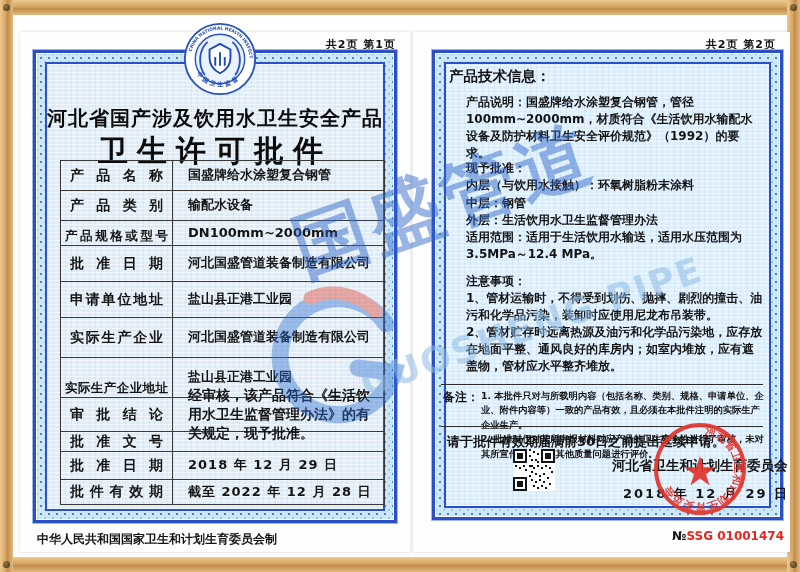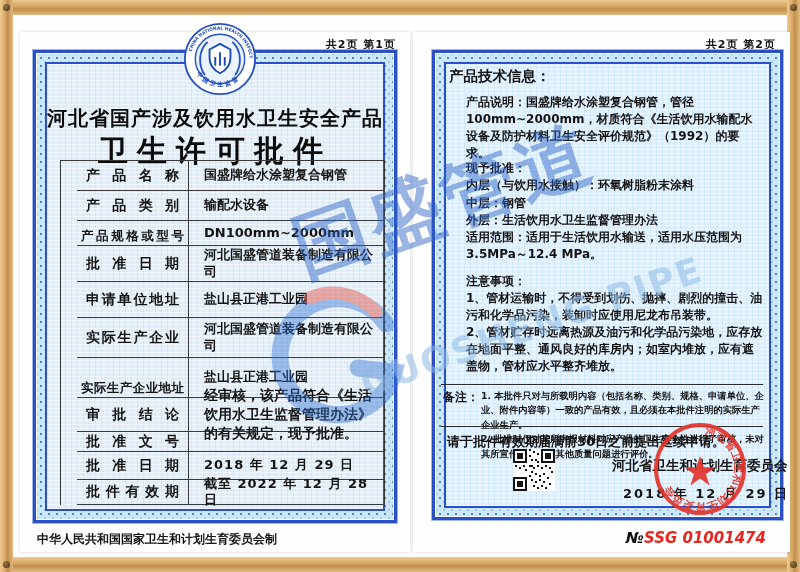--- a/index.html
+++ b/index.html
@@ -37,21 +37,21 @@
     background-color:#e1effb;
     background-image:repeating-linear-gradient(0deg,rgba(255,255,255,.55) 0 1px,rgba(0,0,0,0) 1px 4px),
                      repeating-linear-gradient(90deg,rgba(185,218,244,.45) 0 1px,rgba(0,0,0,0) 1px 6px);}
   
   .emblem{position:absolute;left:162px;top:-11px;width:76px;height:76px;z-index:4;}
   .t1{position:absolute;top:73px;left:0;width:100%;text-align:center;
       font-size:20px;font-weight:bold;letter-spacing:1px;color:#0c0c0c;}
   .t2{position:absolute;top:99px;left:0;width:100%;text-align:center;
       font-size:30px;font-weight:bold;letter-spacing:9px;color:#0c0c0c;}
   .ltable{position:absolute;left:40px;top:128px;width:325px;box-sizing:border-box;
-      border:1px solid #3a3a3a;border-bottom:none;padding-left:16px;}
+      border:1px solid #3a3a3a;border-bottom:none;}
   .trow{display:flex;border-bottom:1px solid #3a3a3a;box-sizing:border-box;}
   .trow:nth-child(1){height:30px}.trow:nth-child(2){height:30px}
   .trow:nth-child(3){height:25px}.trow:nth-child(4){height:36px}
   .trow:nth-child(5){height:36px}.trow:nth-child(6){height:40px}
   .trow:nth-child(7){height:40px}.trow:nth-child(8){height:34px}
   .trow:nth-child(9){height:20px}.trow:nth-child(10){height:28px}
   .trow:nth-child(11){height:25px}
   .tlabel{width:112px;box-sizing:border-box;border-right:1px solid #3a3a3a;
       font-weight:bold;font-size:14px;padding:0 9px;display:flex;align-items:center;}
   .tlabel span{display:block;width:100%;text-align:justify;text-align-last:justify;}
@@ -71,21 +71,21 @@
   .rule{position:absolute;border-top:1.5px solid #2a2a2a;width:322px;left:28px;}
   #rule1{top:352px;} #rule2{top:394px;}
   .remark{left:30px;top:357px;width:322px;display:flex;gap:2px;}
   .remark-label{font-size:12px;font-weight:bold;white-space:nowrap;}
   .remark-lines{font-size:9.3px;line-height:1.55;font-weight:600;}
   .renewal{left:34px;top:401px;font-size:13px;font-weight:bold;}
   .qr{left:100px;top:417px;width:42px;height:42px;}
   .authority{left:199px;top:425px;font-size:13.5px;font-weight:bold;}
   .issuedate{left:210px;top:453px;font-size:13px;font-weight:bold;letter-spacing:2px;}
   .seal{position:absolute;left:238px;top:388px;width:98px;height:98px;z-index:6;opacity:.92;}
-  .serial{position:absolute;right:24px;top:497px;font-size:15px;font-weight:bold;color:#111;font-style:italic;}
+  .serial{position:absolute;right:6px;top:497px;font-size:12px;font-weight:bold;color:#111;}
   .serial .red{color:#e8251d;}
   
   .wm{position:absolute;pointer-events:none;z-index:3;white-space:nowrap;font-weight:bold;}
   #wm-cn{left:288px;top:152px;font-size:74px;letter-spacing:4px;
       color:rgba(45,100,198,.48);transform:rotate(-19deg);}
   #wm-en{left:352px;top:306px;font-size:36px;letter-spacing:2px;
       color:rgba(142,186,228,.55);transform:rotate(-19deg);}
   #wm-logo{left:258px;top:276px;width:156px;height:156px;z-index:2;opacity:.42;pointer-events:none;position:absolute;}
 </style>
 </head>

